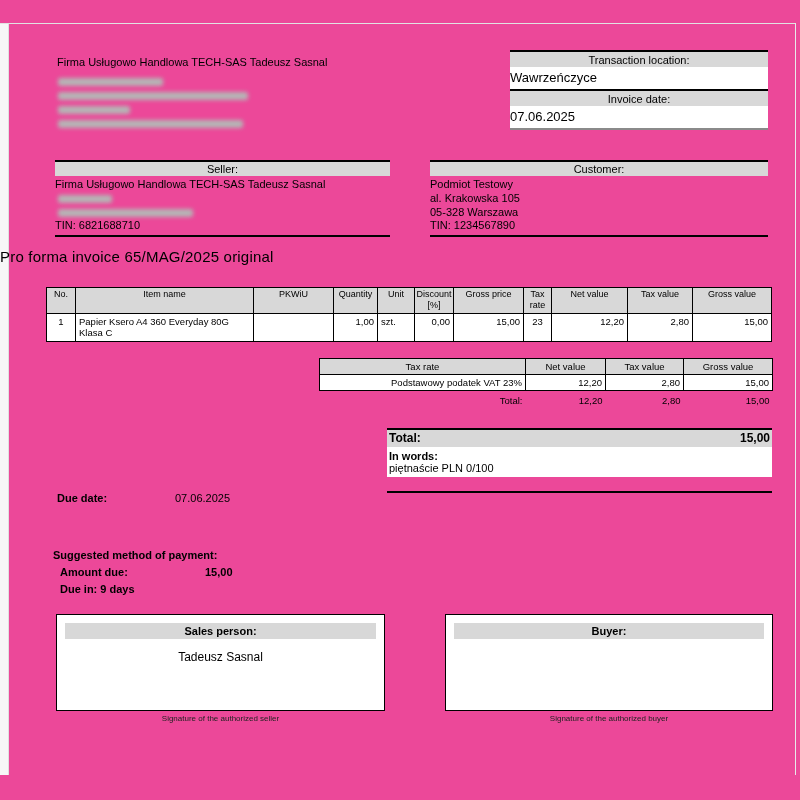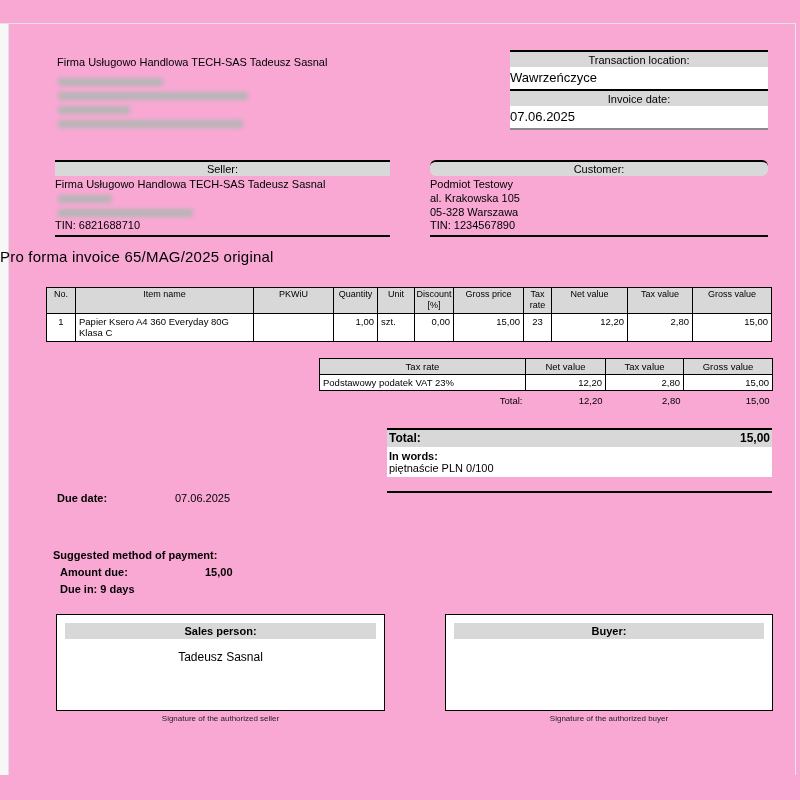--- a/index.html
+++ b/index.html
@@ -1,18 +1,18 @@
 <!DOCTYPE html>
 <html><head>
 <meta charset="utf-8">
 <style>
   * { margin: 0; padding: 0; box-sizing: border-box; }
   html, body { width: 800px; height: 800px; background: #fff; }
   body { font-family: "Liberation Sans", "DejaVu Sans", sans-serif; color: #000; }
-  #screen { position: relative; width: 800px; height: 800px; overflow: hidden; background: #f9a8d4; }
+  #screen { position: relative; width: 800px; height: 800px; overflow: hidden; background: #ec4899; }
 
   
   .frame-hline { position: absolute; left: 0; top: 23px; width: 796px; height: 1px; background: #e2e2e2; }
   .frame-vline-left { position: absolute; left: 8px; top: 23px; width: 1px; height: 752px; background: #e0e0e0; }
   .frame-vline-right { position: absolute; left: 795px; top: 23px; width: 1px; height: 752px; background: #e8e8e8; }
   .frame-strip-left { position: absolute; left: 0; top: 24px; width: 8px; height: 751px; background: #f7f7f7; }
 
   .abs { position: absolute; }
   .txt11 { font-size: 11px; line-height: 13.5px; }
   .bold { font-weight: bold; }
@@ -33,21 +33,21 @@
   
   table { border-collapse: collapse; table-layout: fixed; }
   .items-table { position: absolute; left: 46px; top: 287px; width: 725px; }
   .items-table th, .items-table td { border: 1px solid #000; overflow: hidden; }
   .items-table th { background: #d8d8d8; font-weight: normal; font-size: 9px; line-height: 10.5px; text-align: center; vertical-align: top; padding: 1px; height: 26px; }
   .items-table td { font-size: 9.5px; line-height: 11px; vertical-align: top; padding: 2px 3px; height: 28px; background: #fff; }
   .ta-r { text-align: right; } .ta-c { text-align: center; } .ta-l { text-align: left; }
 
   
   .tax-table { position: absolute; left: 319px; top: 358px; width: 453px; }
-  .tax-table th, .tax-table td { border: 1px solid #000; font-size: 9.5px; padding: 2px 3px; }
+  .tax-table th, .tax-table td { border: 1px solid #000; font-size: 9.5px; padding: 2px 3px; text-align: right; }
   .tax-table th { background: #d8d8d8; font-weight: normal; text-align: center; height: 16px; }
   .tax-table td { background: #fff; height: 15px; }
   .tax-table tr.totals-row td { border: none; background: transparent; padding-top: 4px; }
 
   
   .totals-box { position: absolute; left: 387px; top: 428px; width: 385px; }
   .total-bar { border-top: 2px solid #000; background: #d8d8d8; display: flex; justify-content: space-between; font-size: 12px; font-weight: bold; padding: 1px 2px 2px 2px; }
   .in-words { display: flex; font-size: 11px; padding: 3px 2px; background: #fff; flex-direction: column; }
   .in-words .lbl { font-weight: bold; width: 76px; }
   .totals-endline { margin-top: 14px; border-bottom: 2px solid #000; }
@@ -89,21 +89,21 @@
           <span class="redact" style="left:3px; top:3px; width:54px;"></span>
         </div>
       <div style="position:relative; height:13.8px;">
           <span class="redact" style="left:3px; top:3px; width:135px;"></span>
         </div>
       <div>TIN: 6821688710</div>
     </div>
   </div>
 
   <div class="abs block-end-dark" style="left:430px; top:160px; width:338px; height:77px;">
-    <div class="info-bar" style="padding:1px 0;border-radius:6px;">Customer:</div>
+    <div class="info-bar" style="padding:1px 0;">Customer:</div>
     <div class="party-lines">
       <div>Podmiot Testowy</div>
       <div>al. Krakowska 105</div>
       <div>05-328 Warszawa</div>
       <div>TIN: 1234567890</div>
     </div>
   </div>
 
   <div class="doc-title">Pro forma invoice  65/MAG/2025 original</div>
 

